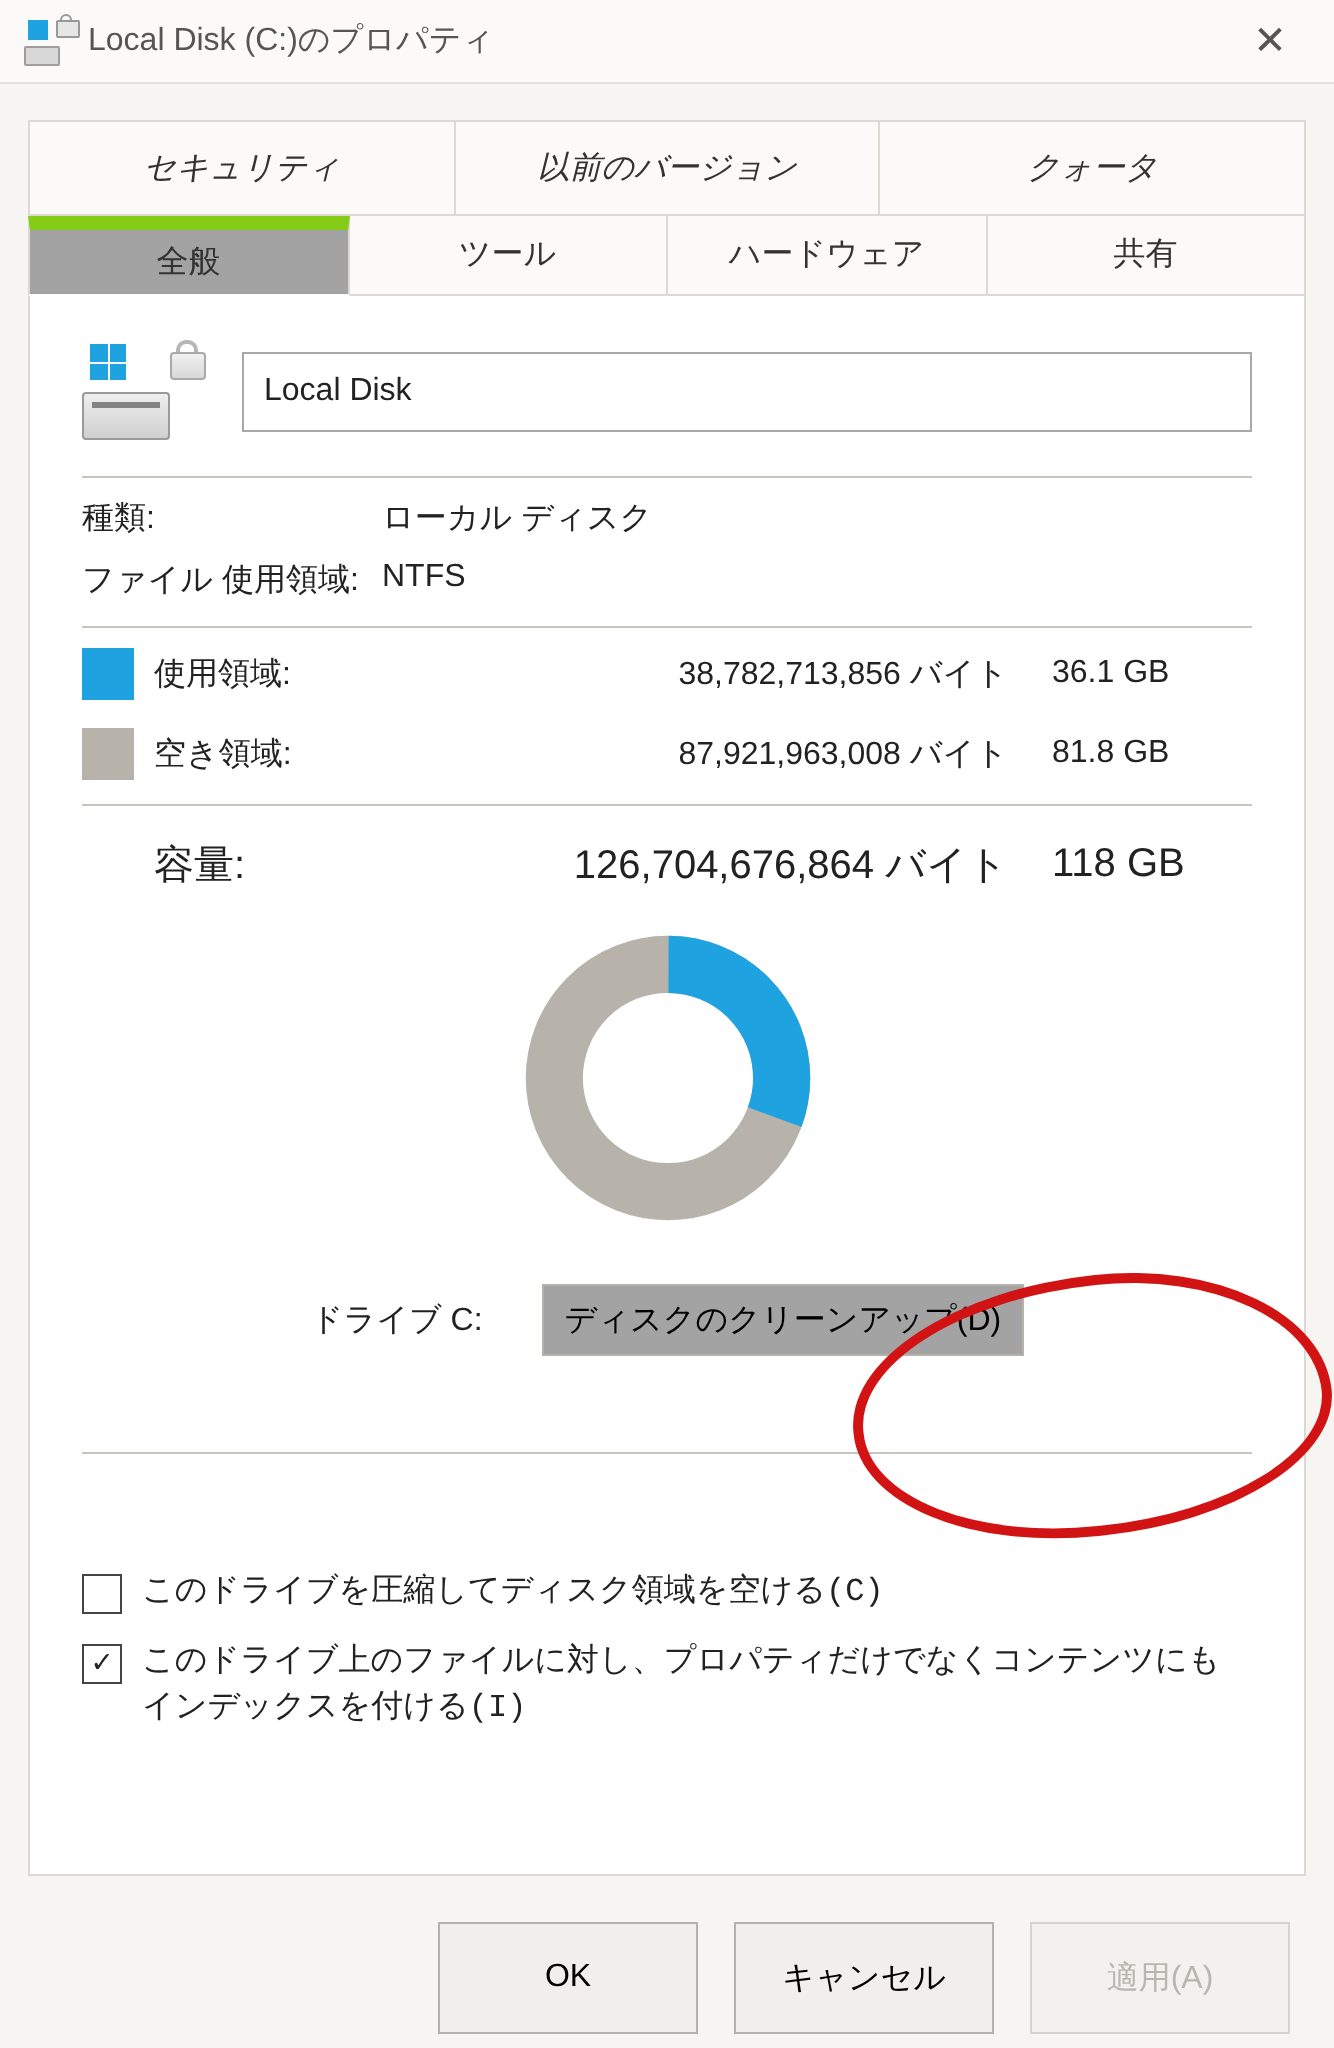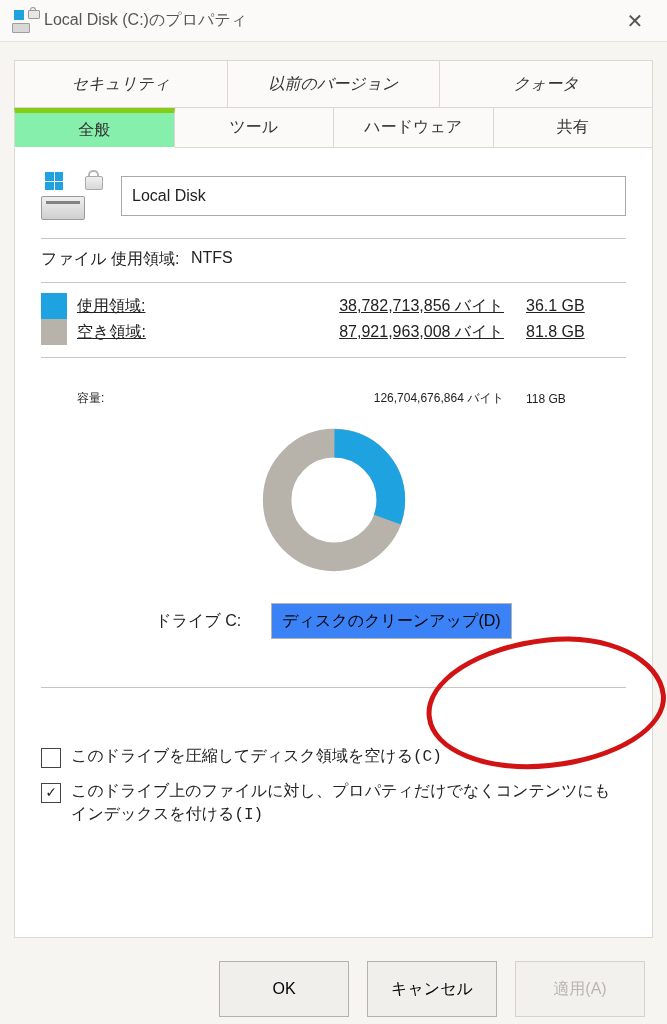--- a/index.html
+++ b/index.html
@@ -66,24 +66,24 @@
   }
   .tabrow .tab2 + .tab2 { border-left:none; }
   .tabrow2 { display:flex; height:40px; }
   .tabrow2 .tab {
     flex:1; display:flex; align-items:center; justify-content:center;
     border:1px solid #dcd9d3; border-top:none; background:#fbfaf8; color:#333;
     cursor:pointer; font-size:16px;
   }
   .tabrow2 .tab + .tab { border-left:none; }
   .tabrow2 .tab.active {
-    background:#86efac;
+    background:#a3a3a3;
     border-bottom:1px solid #ffffff;
     position:relative; z-index:2;
-    border-top:5px solid #84cc16;
+    border-top:7px solid #84cc16;
     text-align:right;
   }
 
   .tabpage {
     background:#ffffff;
     border:1px solid #dcd9d3;
     border-top:none;
     padding: 24px 26px 20px 26px;
     position:relative;
     min-height: 790px;
@@ -125,39 +125,39 @@
   .kv { display:flex; margin: 10px 0; font-size:16px; }
   .kv .k { width: 150px; }
   .kv .v { }
 
   hr.sep {
     border:none; border-top:1px solid #c9c6bf; margin: 12px 0 10px 0;
   }
 
   
   .usage { display:grid; grid-template-columns: 36px 140px 1fr 100px; align-items:center;
-           row-gap:0; font-size:16px; margin-top:4px;text-decoration:underline; }
+           row-gap:14px; font-size:16px; margin-top:4px; }
   .usage .sw { width:26px; height:26px; }
   .sw-used { background:#1fa3e0; }
   .sw-free { background:#b7b3ab; }
   .usage .bytes { text-align:right; padding-right:22px; }
   .usage .gb { text-align:left; }
 
   .caprow { display:grid; grid-template-columns: 36px 140px 1fr 100px; align-items:center;
-            font-size:12px; margin-top:32px; }
+            font-size:20px; margin-top:16px; }
   .caprow .bytes { text-align:right; padding-right:22px; }
 
   
   .donut-wrap { display:flex; flex-direction:column; align-items:center; margin-top:18px; }
   .donut { width:150px; height:150px; }
   .drive-row { display:flex; align-items:center; justify-content:center; gap:30px;
                margin-top:28px; width:100%; }
   .drive-row .lbl { font-size:16px; }
   .cleanup-btn {
-    height:36px; padding:0 10px; border:1px solid #b5b2ab; background:#3b82f6;
+    height:36px; padding:0 10px; border:1px solid #b5b2ab; background:#a3a3a3;
     font-size:16px; cursor:pointer;
   }
 
   
   .anno {
     position:absolute;
     width:240px; height:130px;
     border:5px solid #d11313;
     border-radius:55% 48% 52% 50% / 52% 55% 48% 50%;
     transform: rotate(-6deg);
@@ -230,20 +230,24 @@
             <span></span>
           </div>
         <div class="lock"></div>
       </div>
       <div class="namebox">Local Disk</div>
     </div>
 
     <hr class="sep">
 
     <div class="kv">
+      <div class="k">種類:</div>
+      <div class="v">ローカル ディスク</div>
+    </div>
+    <div class="kv">
       <div class="k">ファイル 使用領域:</div>
       <div class="v">NTFS</div>
     </div>
 
     <hr class="sep">
 
     <div class="usage">
       <div class="sw sw-used"></div>
       <div>使用領域:</div>
       <div class="bytes">38,782,713,856 バイト</div>

